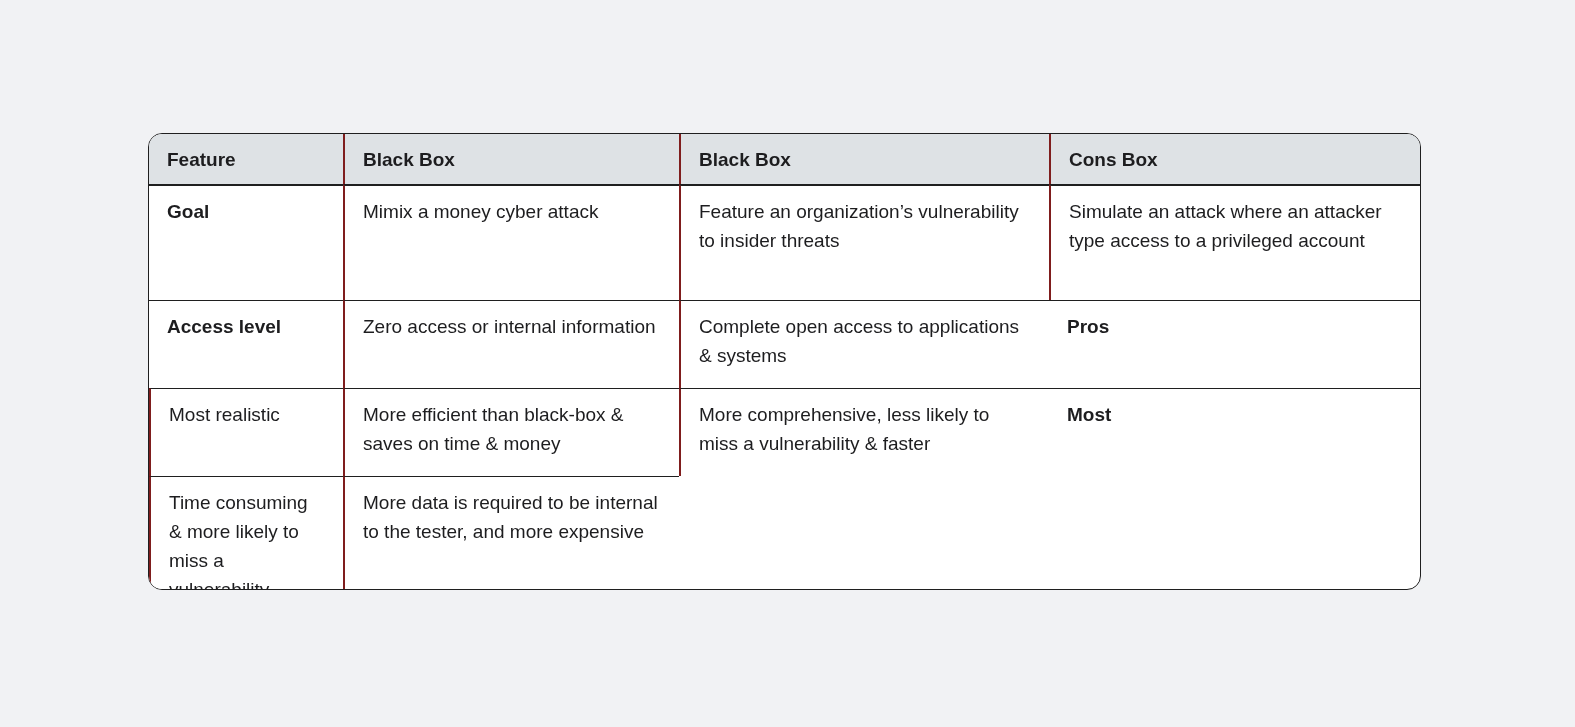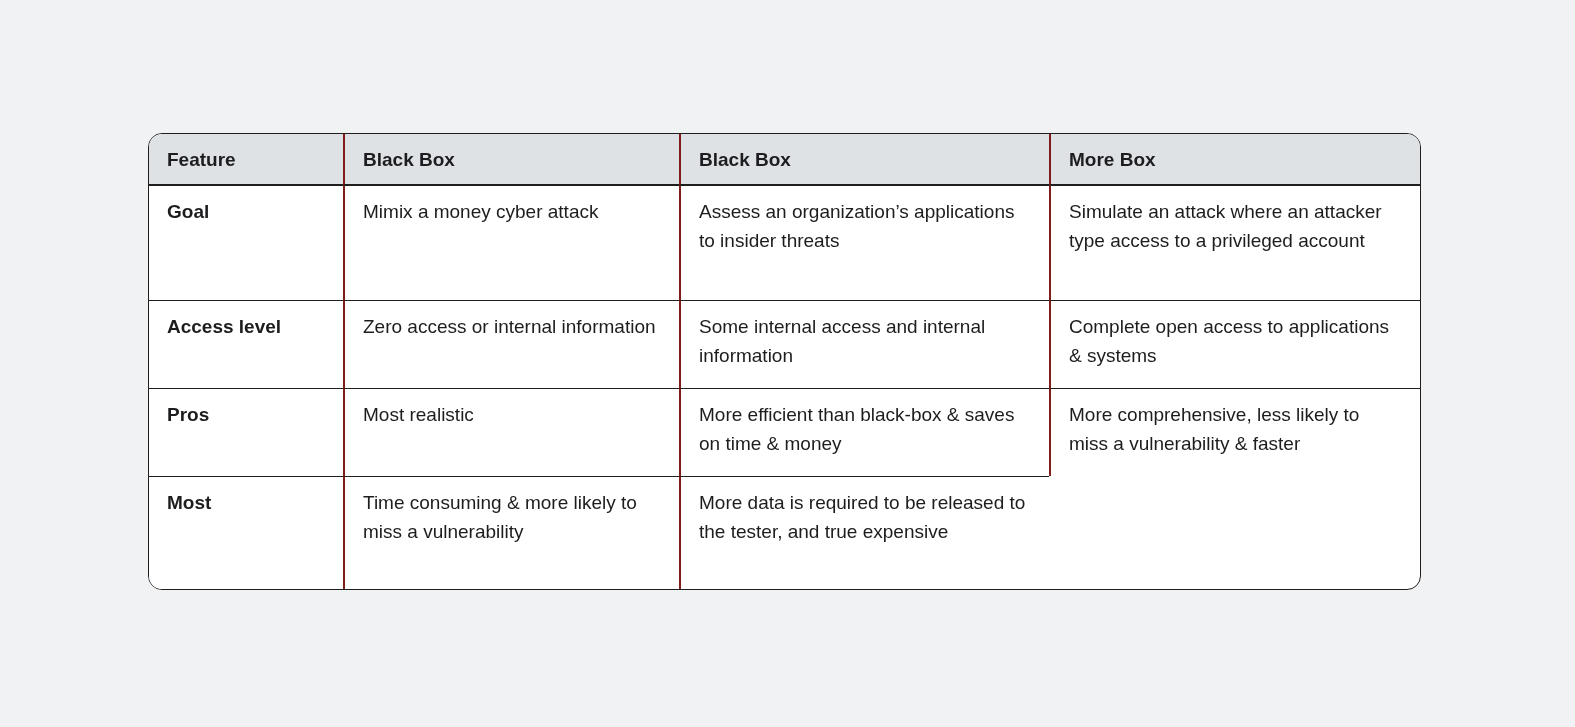--- a/index.html
+++ b/index.html
@@ -54,35 +54,34 @@
 </style>
 </head>
 <body>
 
 <div class="canvas">
   <div class="comparison-table">
 
     <div class="cell header first-col">Feature</div>
     <div class="cell header">Black Box</div>
     <div class="cell header">Black Box</div>
-    <div class="cell header">More Box</div>
+    <div class="cell header">Cons Box</div>
 
     <div class="cell row-label first-col body-top">Goal</div>
     <div class="cell body-top">Mimix a money cyber attack</div>
-    <div class="cell body-top">Assess an organization’s applications to insider threats</div>
+    <div class="cell body-top">Feature an organization’s vulnerability to insider threats</div>
     <div class="cell body-top">Simulate an attack where an attacker type access to a privileged account</div>
 
     <div class="cell row-label first-col">Access level</div>
     <div class="cell">Zero access or internal information</div>
-    <div class="cell">Some internal access and internal information</div>
     <div class="cell">Complete open access to applications &amp; systems</div>
 
     <div class="cell row-label first-col">Pros</div>
     <div class="cell">Most realistic</div>
     <div class="cell">More efficient than black-box &amp; saves on time &amp; money</div>
     <div class="cell">More comprehensive, less likely to miss a vulnerability &amp; faster</div>
 
     <div class="cell row-label first-col">Most</div>
     <div class="cell">Time consuming &amp; more likely to miss a vulnerability</div>
-    <div class="cell">More data is required to be released to the tester, and true expensive</div>
+    <div class="cell">More data is required to be internal to the tester, and more expensive</div>
 
   </div>
 </div>
 
 </body></html>

